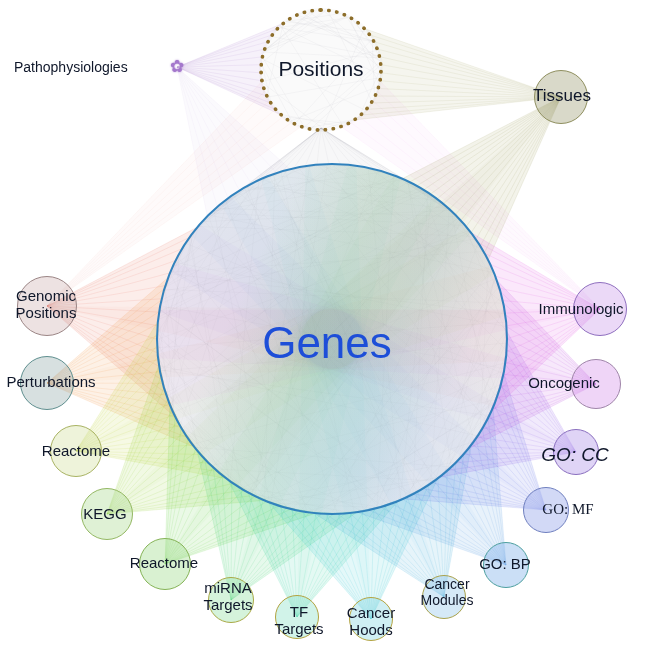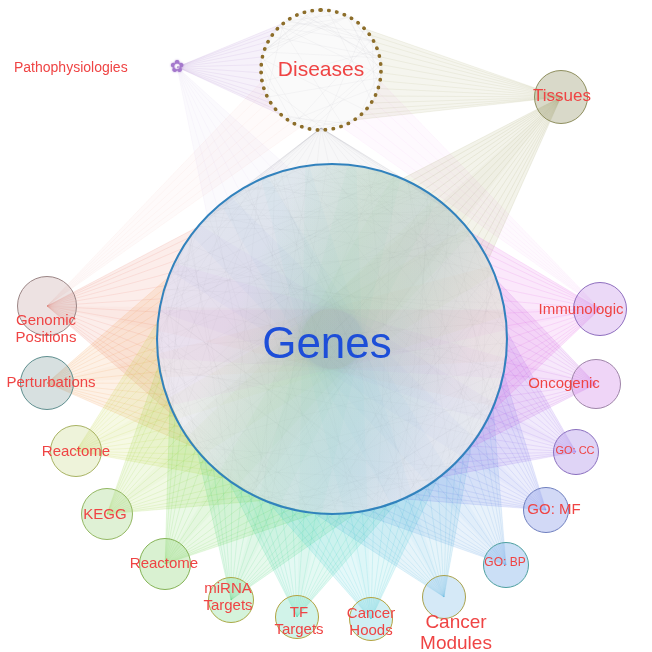--- a/index.html
+++ b/index.html
@@ -30,37 +30,37 @@
   .n-modules{left:422px;top:575px;width:44px;height:44px;border:1.5px solid #a9a24d;background:rgba(150,200,235,0.40);}
   .n-gobp{left:483px;top:542px;width:46px;height:46px;border:1.5px solid #4d9f9f;background:rgba(140,185,235,0.45);}
   .n-gomf{left:523px;top:487px;width:46px;height:46px;border:1.5px solid #6f7fbf;background:rgba(155,170,235,0.45);}
   .n-gocc{left:553px;top:429px;width:46px;height:46px;border:1.5px solid #8a6fbf;background:rgba(185,160,235,0.45);}
   .n-oncogenic{left:571px;top:359px;width:50px;height:50px;border:1.5px solid #9f85a9;background:rgba(215,150,235,0.40);}
   .n-immunologic{left:573px;top:282px;width:54px;height:54px;border:1.5px solid #8f6fbf;background:rgba(205,160,235,0.40);}
 
   .star{position:absolute;left:167px;top:57px;width:20px;height:20px;color:#a478cc;
         font-size:17px;line-height:20px;text-align:center;text-shadow:0 0 2px rgba(164,120,204,0.8);}
 
-  .lbl{position:absolute;color:#ef4444;text-align:center;line-height:1.12;}
+  .lbl{position:absolute;color:#0f172a;text-align:center;line-height:1.12;}
   .l-genes{left:227px;top:318px;width:200px;font-size:44px;color:#1d4ed8;}
   .l-diseases{left:251px;top:57px;width:140px;font-size:21px;}
   .l-patho{left:14px;top:60px;width:150px;font-size:14px;text-align:left;}
   .l-tissues{left:520px;top:86px;width:84px;font-size:17px;}
-  .l-genomic{left:2px;top:288px;width:88px;font-size:15px;margin-top:24px;}
+  .l-genomic{left:2px;top:288px;width:88px;font-size:15px;}
   .l-perturbations{left:0px;top:374px;width:102px;font-size:15px;}
   .l-biocarta{left:35px;top:443px;width:82px;font-size:15px;}
   .l-kegg{left:64px;top:506px;width:82px;font-size:15px;}
   .l-reactome{left:118px;top:555px;width:92px;font-size:15px;}
   .l-mirna{left:196px;top:580px;width:64px;font-size:15px;}
   .l-tf{left:268px;top:604px;width:62px;font-size:15px;}
   .l-hoods{left:340px;top:605px;width:62px;font-size:15px;}
-  .l-modules{left:420px;top:577px;width:72px;font-size:19px;margin-top:34px;}
-  .l-gobp{left:464px;top:556px;width:82px;font-size:12px;}
-  .l-gomf{left:513px;top:501px;width:82px;font-size:15px;}
-  .l-gocc{left:534px;top:444px;width:82px;font-size:11px;}
+  .l-modules{left:411px;top:577px;width:72px;font-size:14px;}
+  .l-gobp{left:464px;top:556px;width:82px;font-size:15px;}
+  .l-gomf{left:527px;top:501px;width:82px;font-size:15px;font-family:Liberation Serif, serif;}
+  .l-gocc{left:534px;top:444px;width:82px;font-size:19px;font-style:italic;}
   .l-oncogenic{left:513px;top:375px;width:102px;font-size:15px;text-align:center;}
   .l-immunologic{left:526px;top:301px;width:110px;font-size:15px;}
 </style>
 </head>
 <body>
 
 <div class="stage">
   <svg id="edges" viewBox="0 0 652 652">
       <g>
         <path d="M561,97 L182.2,427.5 L188.7,437.8 L196.0,447.5 L203.9,456.7 L212.4,465.4 L221.5,473.4 L231.2,480.8 L241.3,487.5 L251.9,493.5 Z" fill="#9a9a55" fill-opacity="0.035"></path>
@@ -759,21 +759,21 @@
   <div class="node n-tf"></div>
   <div class="node n-hoods"></div>
   <div class="node n-modules"></div>
   <div class="node n-gobp"></div>
   <div class="node n-gomf"></div>
   <div class="node n-gocc"></div>
   <div class="node n-oncogenic"></div>
   <div class="node n-immunologic"></div>
 
   <div class="lbl l-genes">Genes</div>
-  <div class="lbl l-diseases">Diseases</div>
+  <div class="lbl l-diseases">Positions</div>
   <div class="lbl l-patho">Pathophysiologies</div>
   <div class="lbl l-tissues">Tissues</div>
   <div class="lbl l-genomic">Genomic Positions</div>
   <div class="lbl l-perturbations">Perturbations</div>
   <div class="lbl l-biocarta">Reactome</div>
   <div class="lbl l-kegg">KEGG</div>
   <div class="lbl l-reactome">Reactome</div>
   <div class="lbl l-mirna">miRNA Targets</div>
   <div class="lbl l-tf">TF Targets</div>
   <div class="lbl l-hoods">Cancer Hoods</div>

